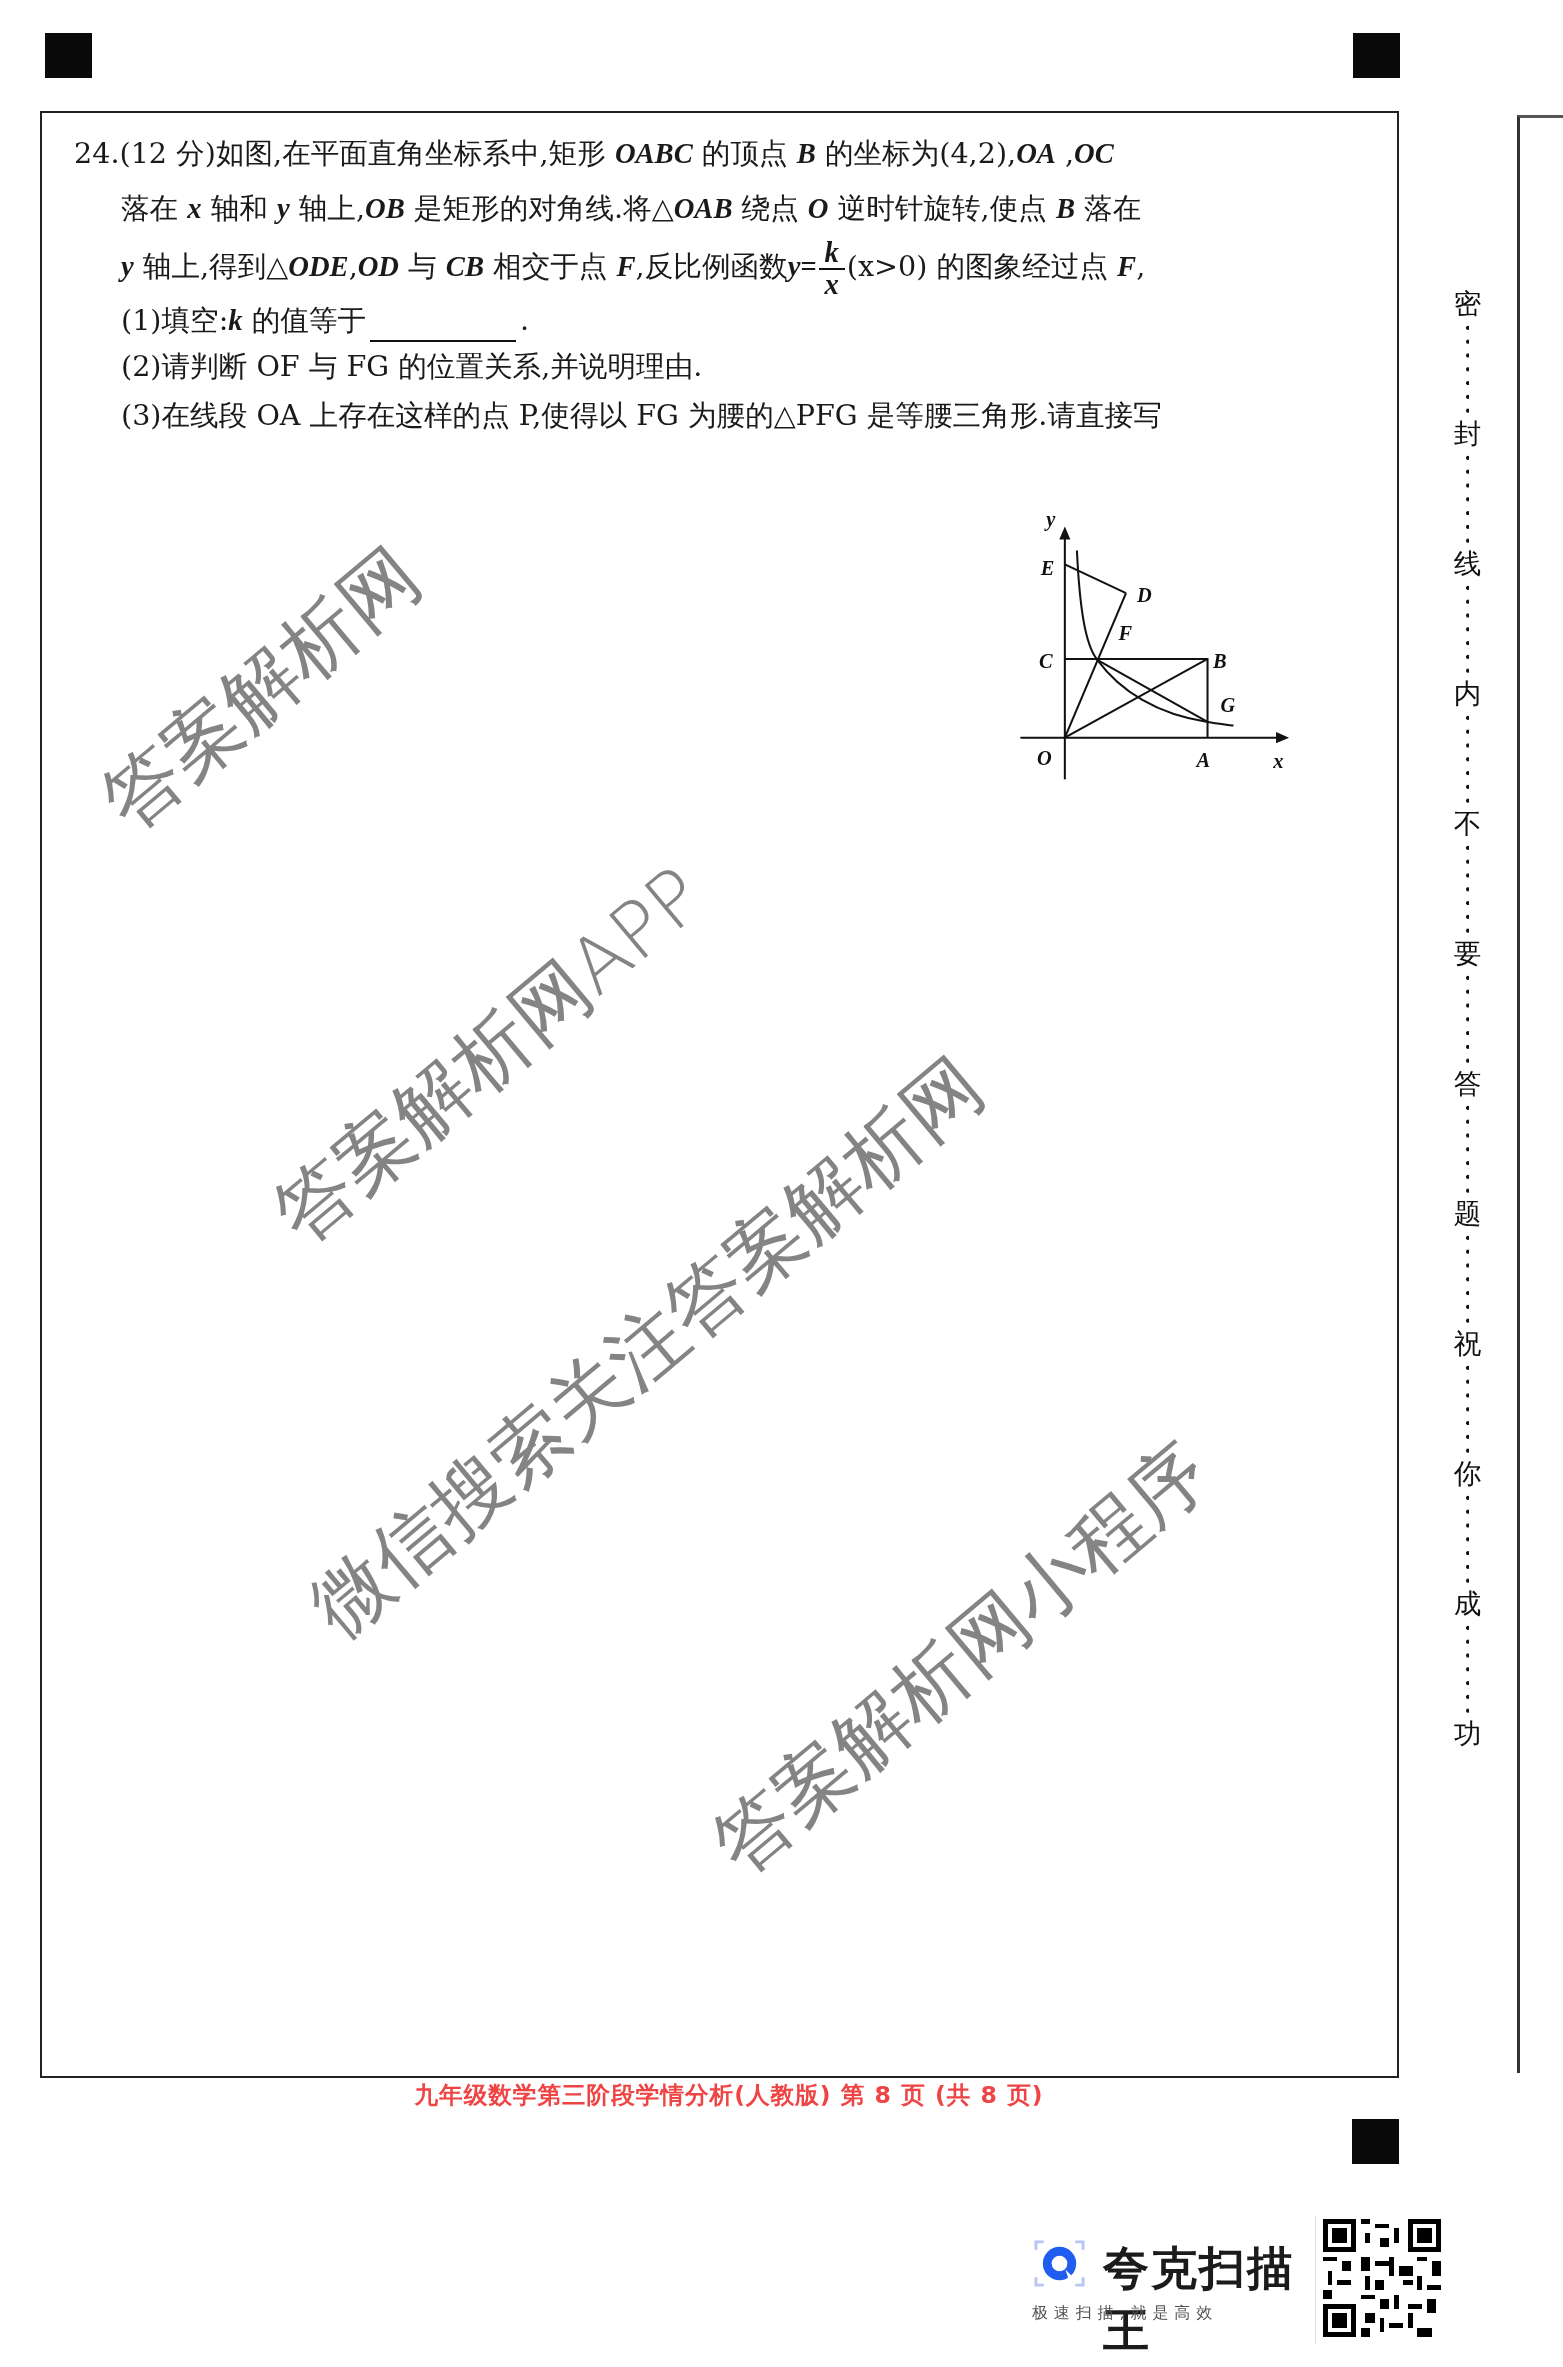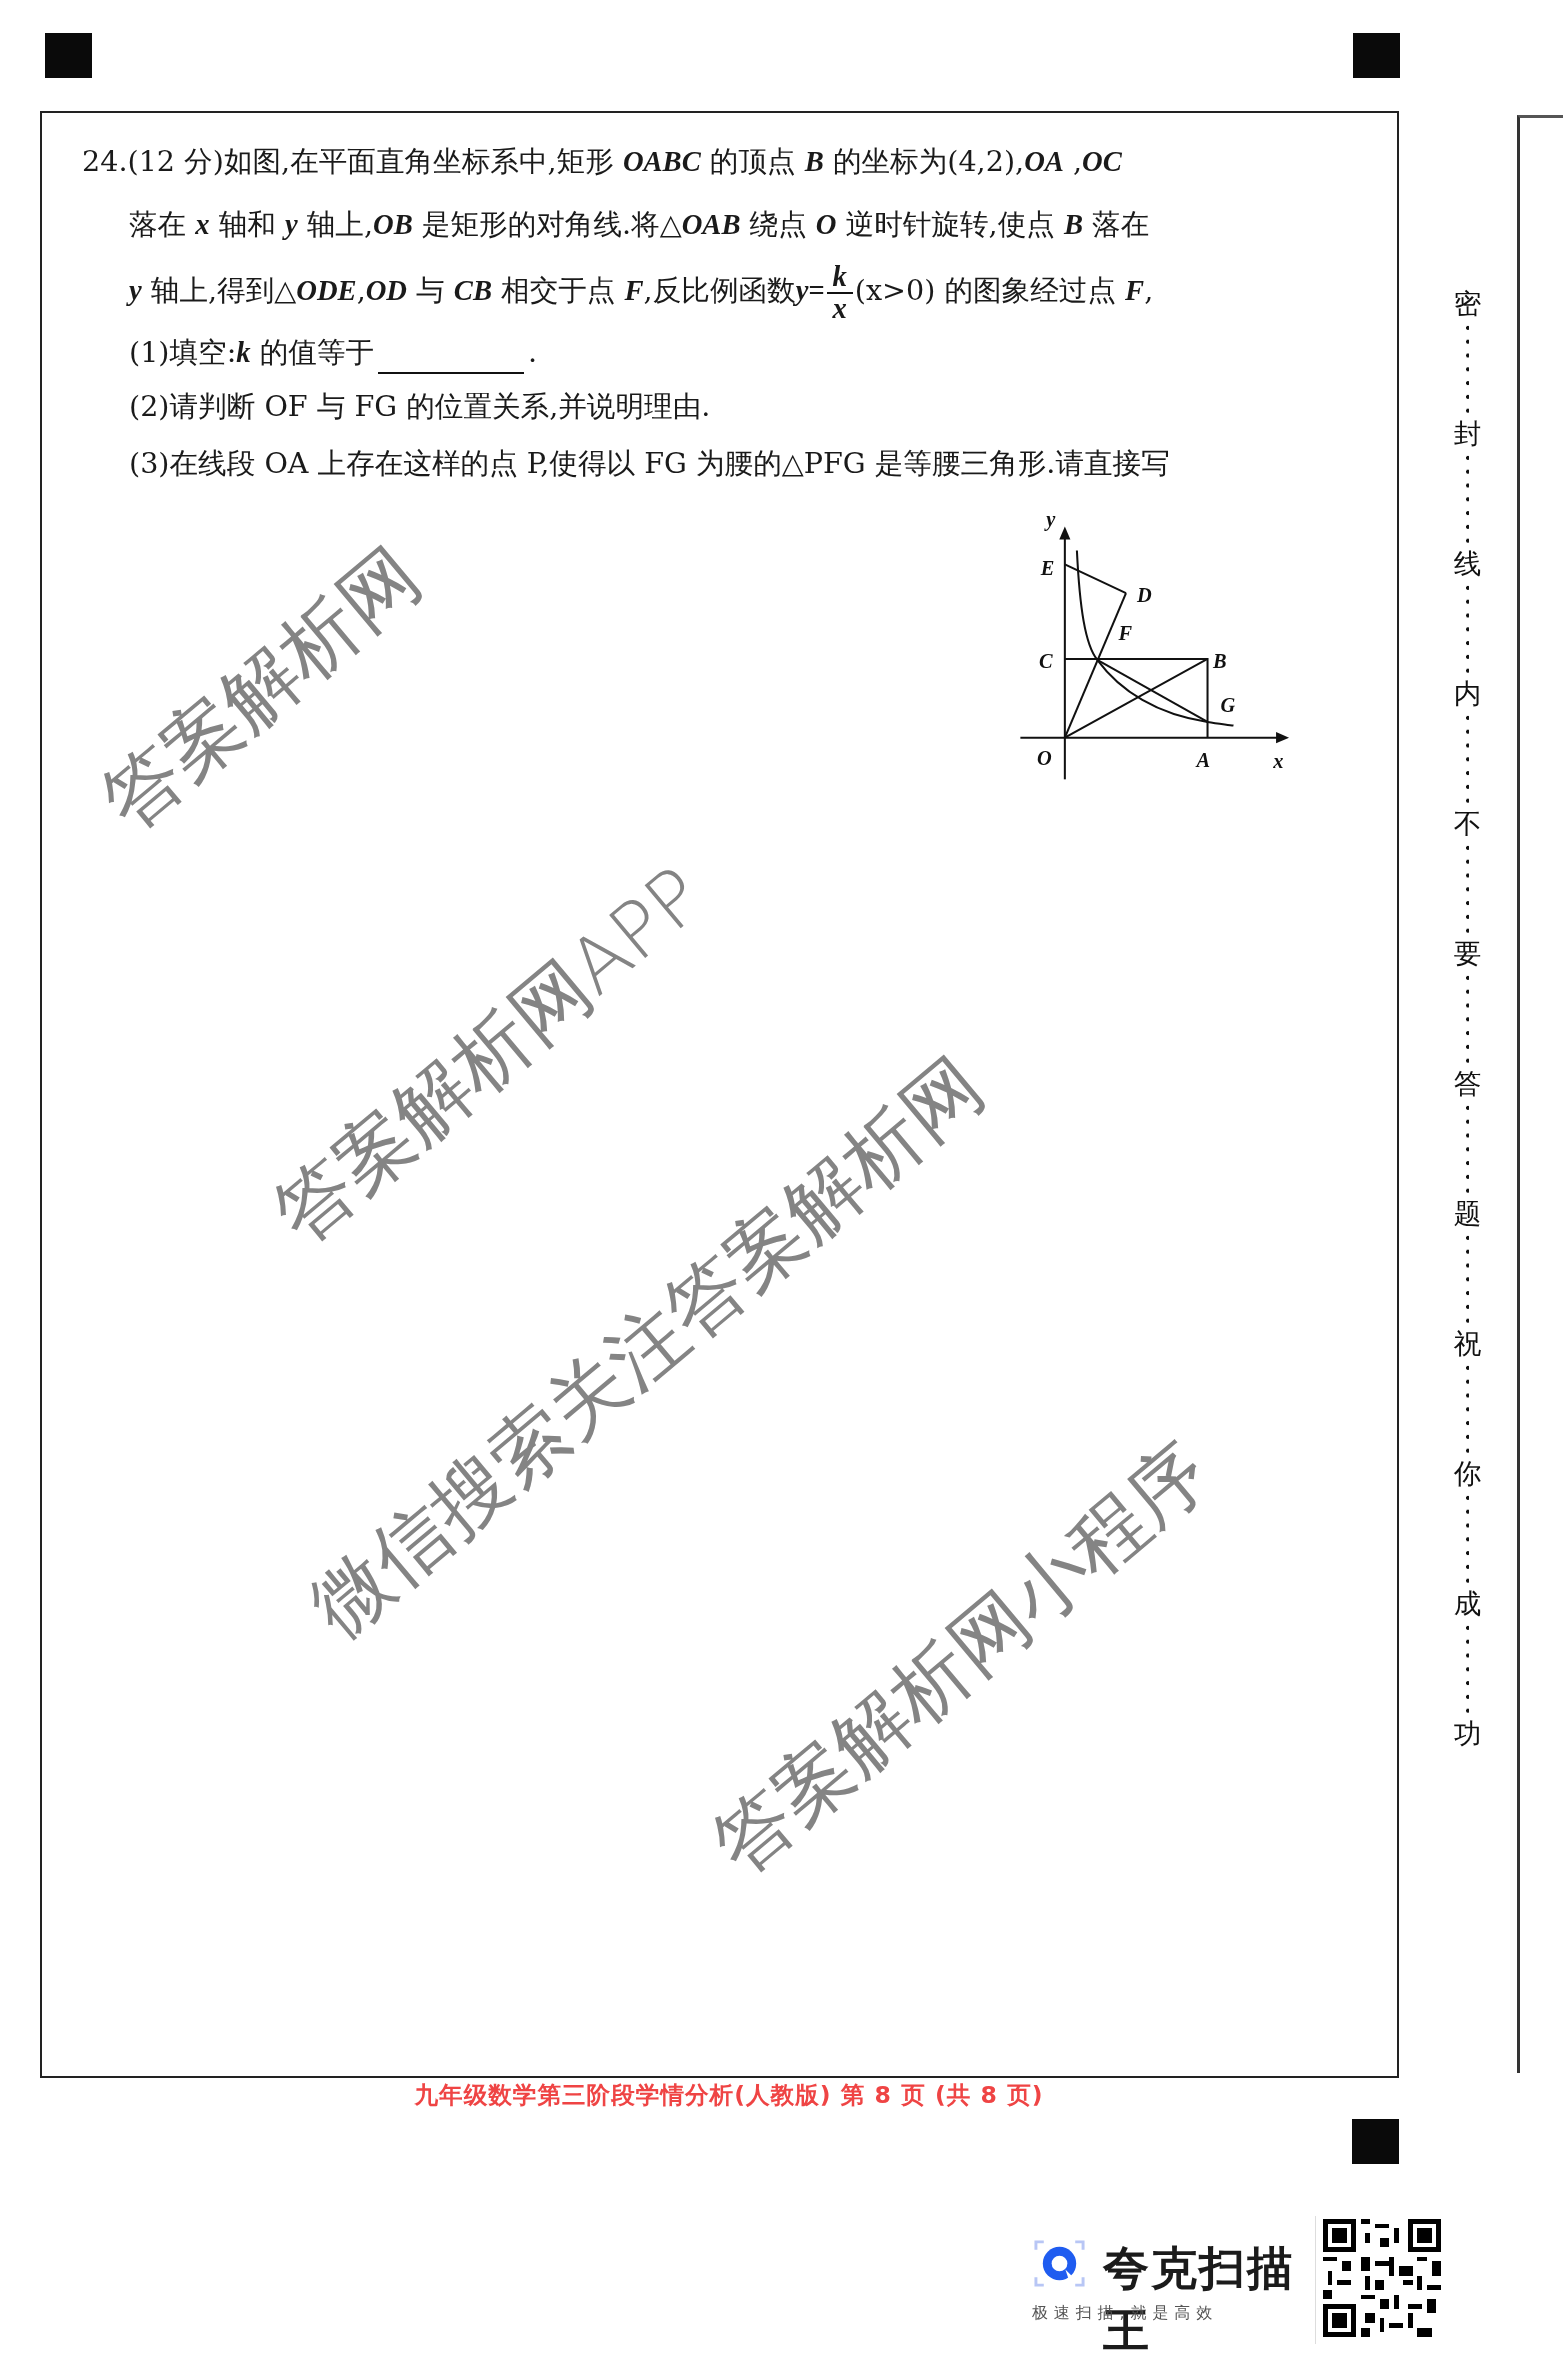--- a/index.html
+++ b/index.html
@@ -20,21 +20,21 @@
     .seal {
       position: absolute; left: 1448px; top: 286px; width: 39px;
       display: flex; flex-direction: column; align-items: center;
       font-family: "DejaVu Sans", sans-serif; font-size: 27.6px; color: #111;
     }
     .seal .ch { height: 35px; line-height: 35px; }
     .seal .dots { width: 3.9px; height: 95px; margin: 0 auto;
       background-image: radial-gradient(circle, #111 1.8px, transparent 2.2px);
       background-size: 3.9px 13.8px; background-repeat: repeat-y; }
     .q { position: absolute; left: 74px; top: 126px; width: 1251px; font-size: 28.6px; line-height: 55px; }
-    .q p { margin: 8px; }
+    .q p { margin: 0; }
     .q .line { white-space: nowrap; }
     .q .ind { padding-left: 47px; }
     i.m { font-style: italic; font-weight: bold; font-family: "Liberation Serif", serif; }
     .frac { display: inline-block; vertical-align: middle; text-align: center; font-style: italic; font-weight: bold; font-family: "Liberation Serif", serif; line-height: 29.6px; margin: 0 2px; }
     .frac .num { display: block; border-bottom: 2px solid #111; padding: 0 5.9px; }
     .frac .den { display: block; }
     .blank { display: inline-block; width: 146px; border-bottom: 2px solid #111; height: 29.6px; vertical-align: bottom; margin: 0 3.9px; }
     .diagram { position: absolute; left: 1000px; top: 497px; width: 315px; height: 296px; }
     .footer { position: absolute; left: 335px; top: 2079px; width: 788px; text-align: center;
       font-family: "DejaVu Sans", sans-serif; font-weight: bold; font-size: 23.6px; color: #ef4444; letter-spacing: 1px; }

